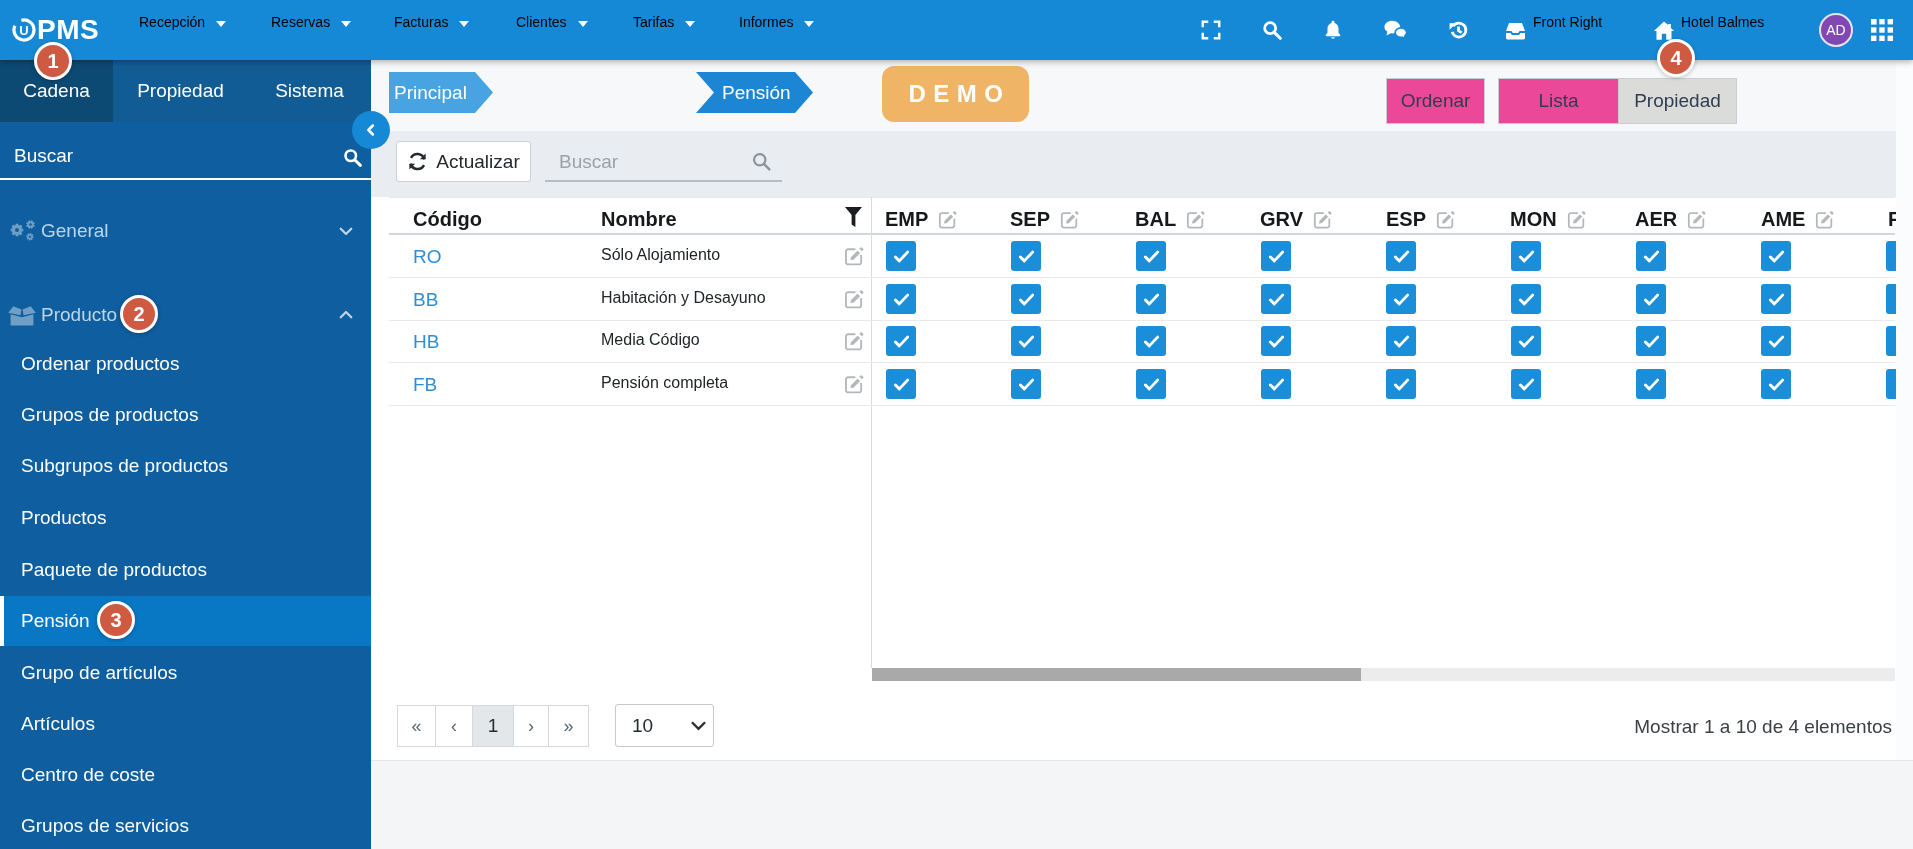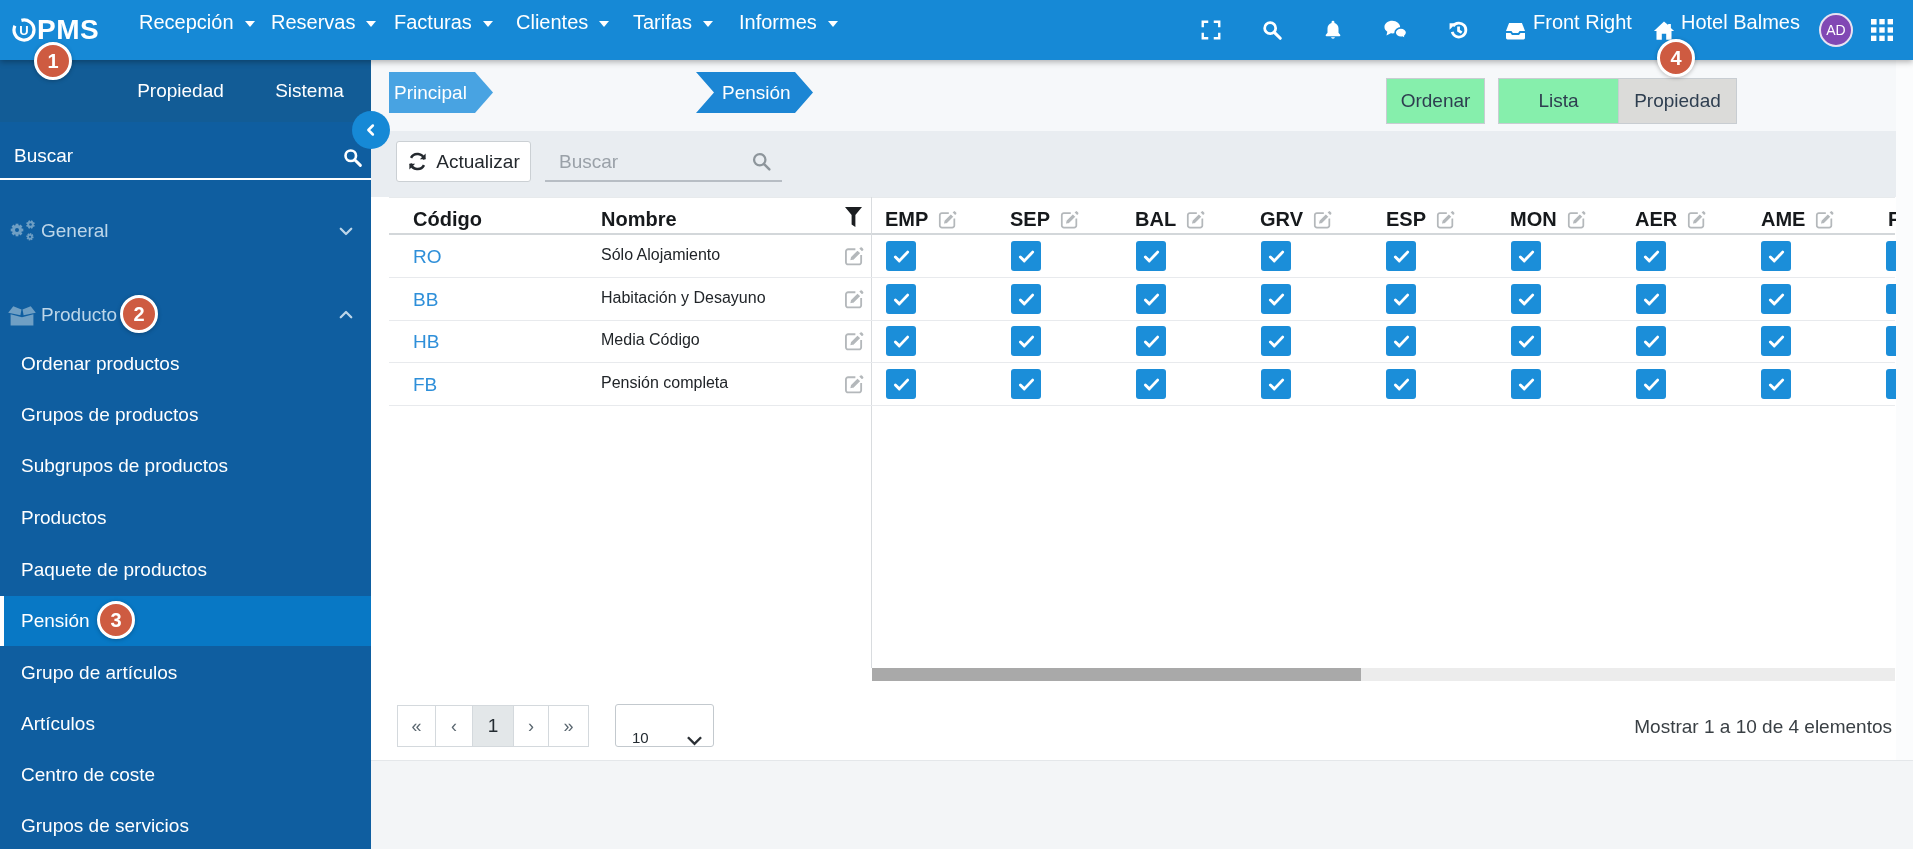--- a/index.html
+++ b/index.html
@@ -2,21 +2,21 @@
 <html><head>
 <meta charset="utf-8">
 <style>
 * { margin:0; padding:0; box-sizing:border-box; }
 html,body { width:1913px; height:849px; overflow:hidden; font-family:"Liberation Sans", sans-serif; }
 #page { position:relative; width:1913px; height:849px; background:#ffffff; overflow:hidden; }
 .abs { position:absolute; }
 
 
 #nav { position:absolute; left:0; top:0; width:1913px; height:60px; background:#1689d6; box-shadow:0 2px 6px rgba(0,0,0,.3); z-index:40; }
-.nvitem { position:absolute; top:0; height:44px; display:flex; align-items:center; color:#ffffff; font-size:20px; }
+.nvitem { position:absolute; top:0; height:44px; display:flex; align-items:center; color:#000000; font-size:14px; }
 .caret { width:0; height:0; border-left:5.5px solid transparent; border-right:5.5px solid transparent; border-top:6px solid #fff; margin-left:11px; margin-top:3px; }
 #logo { position:absolute; left:12px; top:0; height:60px; display:flex; align-items:center; color:#fff; }
 #logotxt { font-size:28px; font-weight:800; letter-spacing:.5px; margin-left:1px; }
 .nico { position:absolute; top:19px; }
 
 
 #side { position:absolute; left:0; top:60px; width:371px; height:789px; background:#0f5ea0; }
 #tabs { position:absolute; left:0; top:0; width:371px; height:62px; background:#125c96; }
 .tab { position:absolute; top:0; height:62px; display:flex; align-items:center; justify-content:center; color:#fff; font-size:19px; }
 #tabcadena { left:0; width:113px; background:#0c4a74; }
@@ -39,21 +39,21 @@
 
 
 .crumb { position:absolute; top:72px; height:41px; line-height:41px; color:#fff; font-size:19px; white-space:nowrap; }
 #cr1 { left:389px; width:104px; background:#48a3e2; padding-left:5px; clip-path:polygon(0 0, calc(100% - 18px) 0, 100% 50%, calc(100% - 18px) 100%, 0 100%); }
 #cr2 { left:478px; width:233px; background:#48a3e2; padding-left:25px; clip-path:polygon(0 0, calc(100% - 18px) 0, 100% 50%, calc(100% - 18px) 100%, 0 100%, 18px 50%); }
 #cr3 { left:696px; width:117px; background:#1c86d4; padding-left:26px; clip-path:polygon(0 0, calc(100% - 18px) 0, 100% 50%, calc(100% - 18px) 100%, 0 100%, 18px 50%); }
 
 #demo { position:absolute; left:882px; top:66px; width:147px; height:56px; background:#f0b466; border-radius:12px; color:#fff; font-weight:bold; font-size:24px; letter-spacing:7.5px; display:flex; align-items:center; justify-content:center; text-indent:8px; }
 
 
-.btn { position:absolute; top:78px; height:46px; display:flex; align-items:center; justify-content:center; font-size:19px; color:#2e3e50; background:#86efac; border:1px solid #c8cdd2; }
+.btn { position:absolute; top:78px; height:46px; display:flex; align-items:center; justify-content:center; font-size:19px; color:#2e3e50; background:#ec4899; border:1px solid #c8cdd2; }
 #btnordenar { left:1386px; width:99px; }
 #btnlista { left:1498px; width:120px; border-right:none; }
 #btnprop { left:1618px; width:119px; background:#dbdbd9; }
 #btnnueva { left:1747px; width:148px; background:#0fa186; color:#fff; border:none; }
 
 
 #btnact { position:absolute; left:396px; top:141px; width:135px; height:41px; background:#fff; border:1px solid #cbd0d4; border-radius:3px; display:flex; align-items:center; justify-content:center; font-size:19px; color:#24292e; }
 #searchph { position:absolute; left:559px; top:151px; font-size:19px; color:#9aa1a8; }
 #searchline { position:absolute; left:545px; top:180px; width:237px; height:2px; background:#b7bdc4; }
 
@@ -70,21 +70,21 @@
 
 
 #sbtrack { position:absolute; left:872px; top:668px; width:1023px; height:13px; background:#ececec; }
 #sbthumb { position:absolute; left:872px; top:668px; width:489px; height:13px; background:#a9a9a9; }
 
 
 #pag { position:absolute; left:397px; top:705px; height:42px; display:flex; }
 .pbtn { height:42px; border:1px solid #d4d9dd; border-left:none; background:#fff; color:#5b6770; font-size:18px; display:flex; align-items:center; justify-content:center; }
 .pbtn:first-child { border-left:1px solid #d4d9dd; }
 #pactive { background:#e3e7e9; color:#232b31; font-size:19px; }
-#psel { position:absolute; left:615px; top:704px; width:99px; height:43px; border:1px solid #c3c9ce; border-radius:3px; background:#fff; display:flex; align-items:flex-end; color:#232b31; font-size:15px; }
+#psel { position:absolute; left:615px; top:704px; width:99px; height:43px; border:1px solid #c3c9ce; border-radius:3px; background:#fff; display:flex; align-items:center; color:#232b31; font-size:19px; }
 #mostrar { position:absolute; right:21px; top:716px; color:#3a4045; font-size:19px; }
 #panelbot { position:absolute; left:371px; top:760px; width:1542px; height:1px; background:#e4e7ea; }
 </style>
 </head>
 <body>
 <div id="page">
 
 <div id="nav">
   <div id="logo">
     <svg width="24" height="24" viewBox="0 0 24 24">
@@ -141,20 +141,21 @@
           <rect x="16.6" y="8.3" width="5.4" height="5.4"></rect>
           <rect x="0" y="16.6" width="5.4" height="5.4"></rect>
           <rect x="8.3" y="16.6" width="5.4" height="5.4"></rect>
           <rect x="16.6" y="16.6" width="5.4" height="5.4"></rect>
         </g>
   </svg>
 </div>
 
 <div id="side">
   <div id="tabs">
+    <div class="tab" id="tabcadena">Cadena</div>
     <div class="tab" id="tabprop">Propiedad</div>
     <div class="tab" id="tabsis">Sistema</div>
   </div>
   <div id="buscarlbl">Buscar</div>
   <svg class="abs" style="left:342px;top:87px;" width="21" height="21" viewBox="0 0 24 24">
         <circle cx="10" cy="10" r="6" fill="none" stroke="#fff" stroke-width="3"></circle>
         <path d="M14.5 14.5L21 21" stroke="#fff" stroke-width="3.4" stroke-linecap="round"></path>
       </svg>
   <div id="sideline"></div>
 
@@ -238,20 +239,21 @@
 
 <div id="bandA"></div>
 <div id="bandB"></div>
 <div id="bandC"></div>
 <div id="bandD"></div>
 <div id="panelbot"></div>
 <div style="position:absolute;left:1896px;top:60px;width:17px;height:700px;background:#fbfcfd;"></div>
 
 <div class="crumb" id="cr1">Principal</div>
 <div class="crumb" id="cr3">Pensión</div>
+<div id="demo">DEMO</div>
 
 <div class="btn" id="btnordenar">Ordenar</div>
 <div class="btn" id="btnlista">Lista</div>
 <div class="btn" id="btnprop">Propiedad</div>
 
 <div id="btnact"><svg width="21" height="21" viewBox="0 0 24 24" style="margin-right:8px;">
         <path d="M19.8 9.6A8.2 8.2 0 0 0 4.6 7.8 M4.2 14.4a8.2 8.2 0 0 0 15.2 1.8" fill="none" stroke="#24292e" stroke-width="2.9"></path>
         <path d="M21.3 2.9v6.6h-6.6z" fill="#24292e"></path>
         <path d="M2.7 21.1v-6.6h6.6z" fill="#24292e"></path>
       </svg>Actualizar</div>

